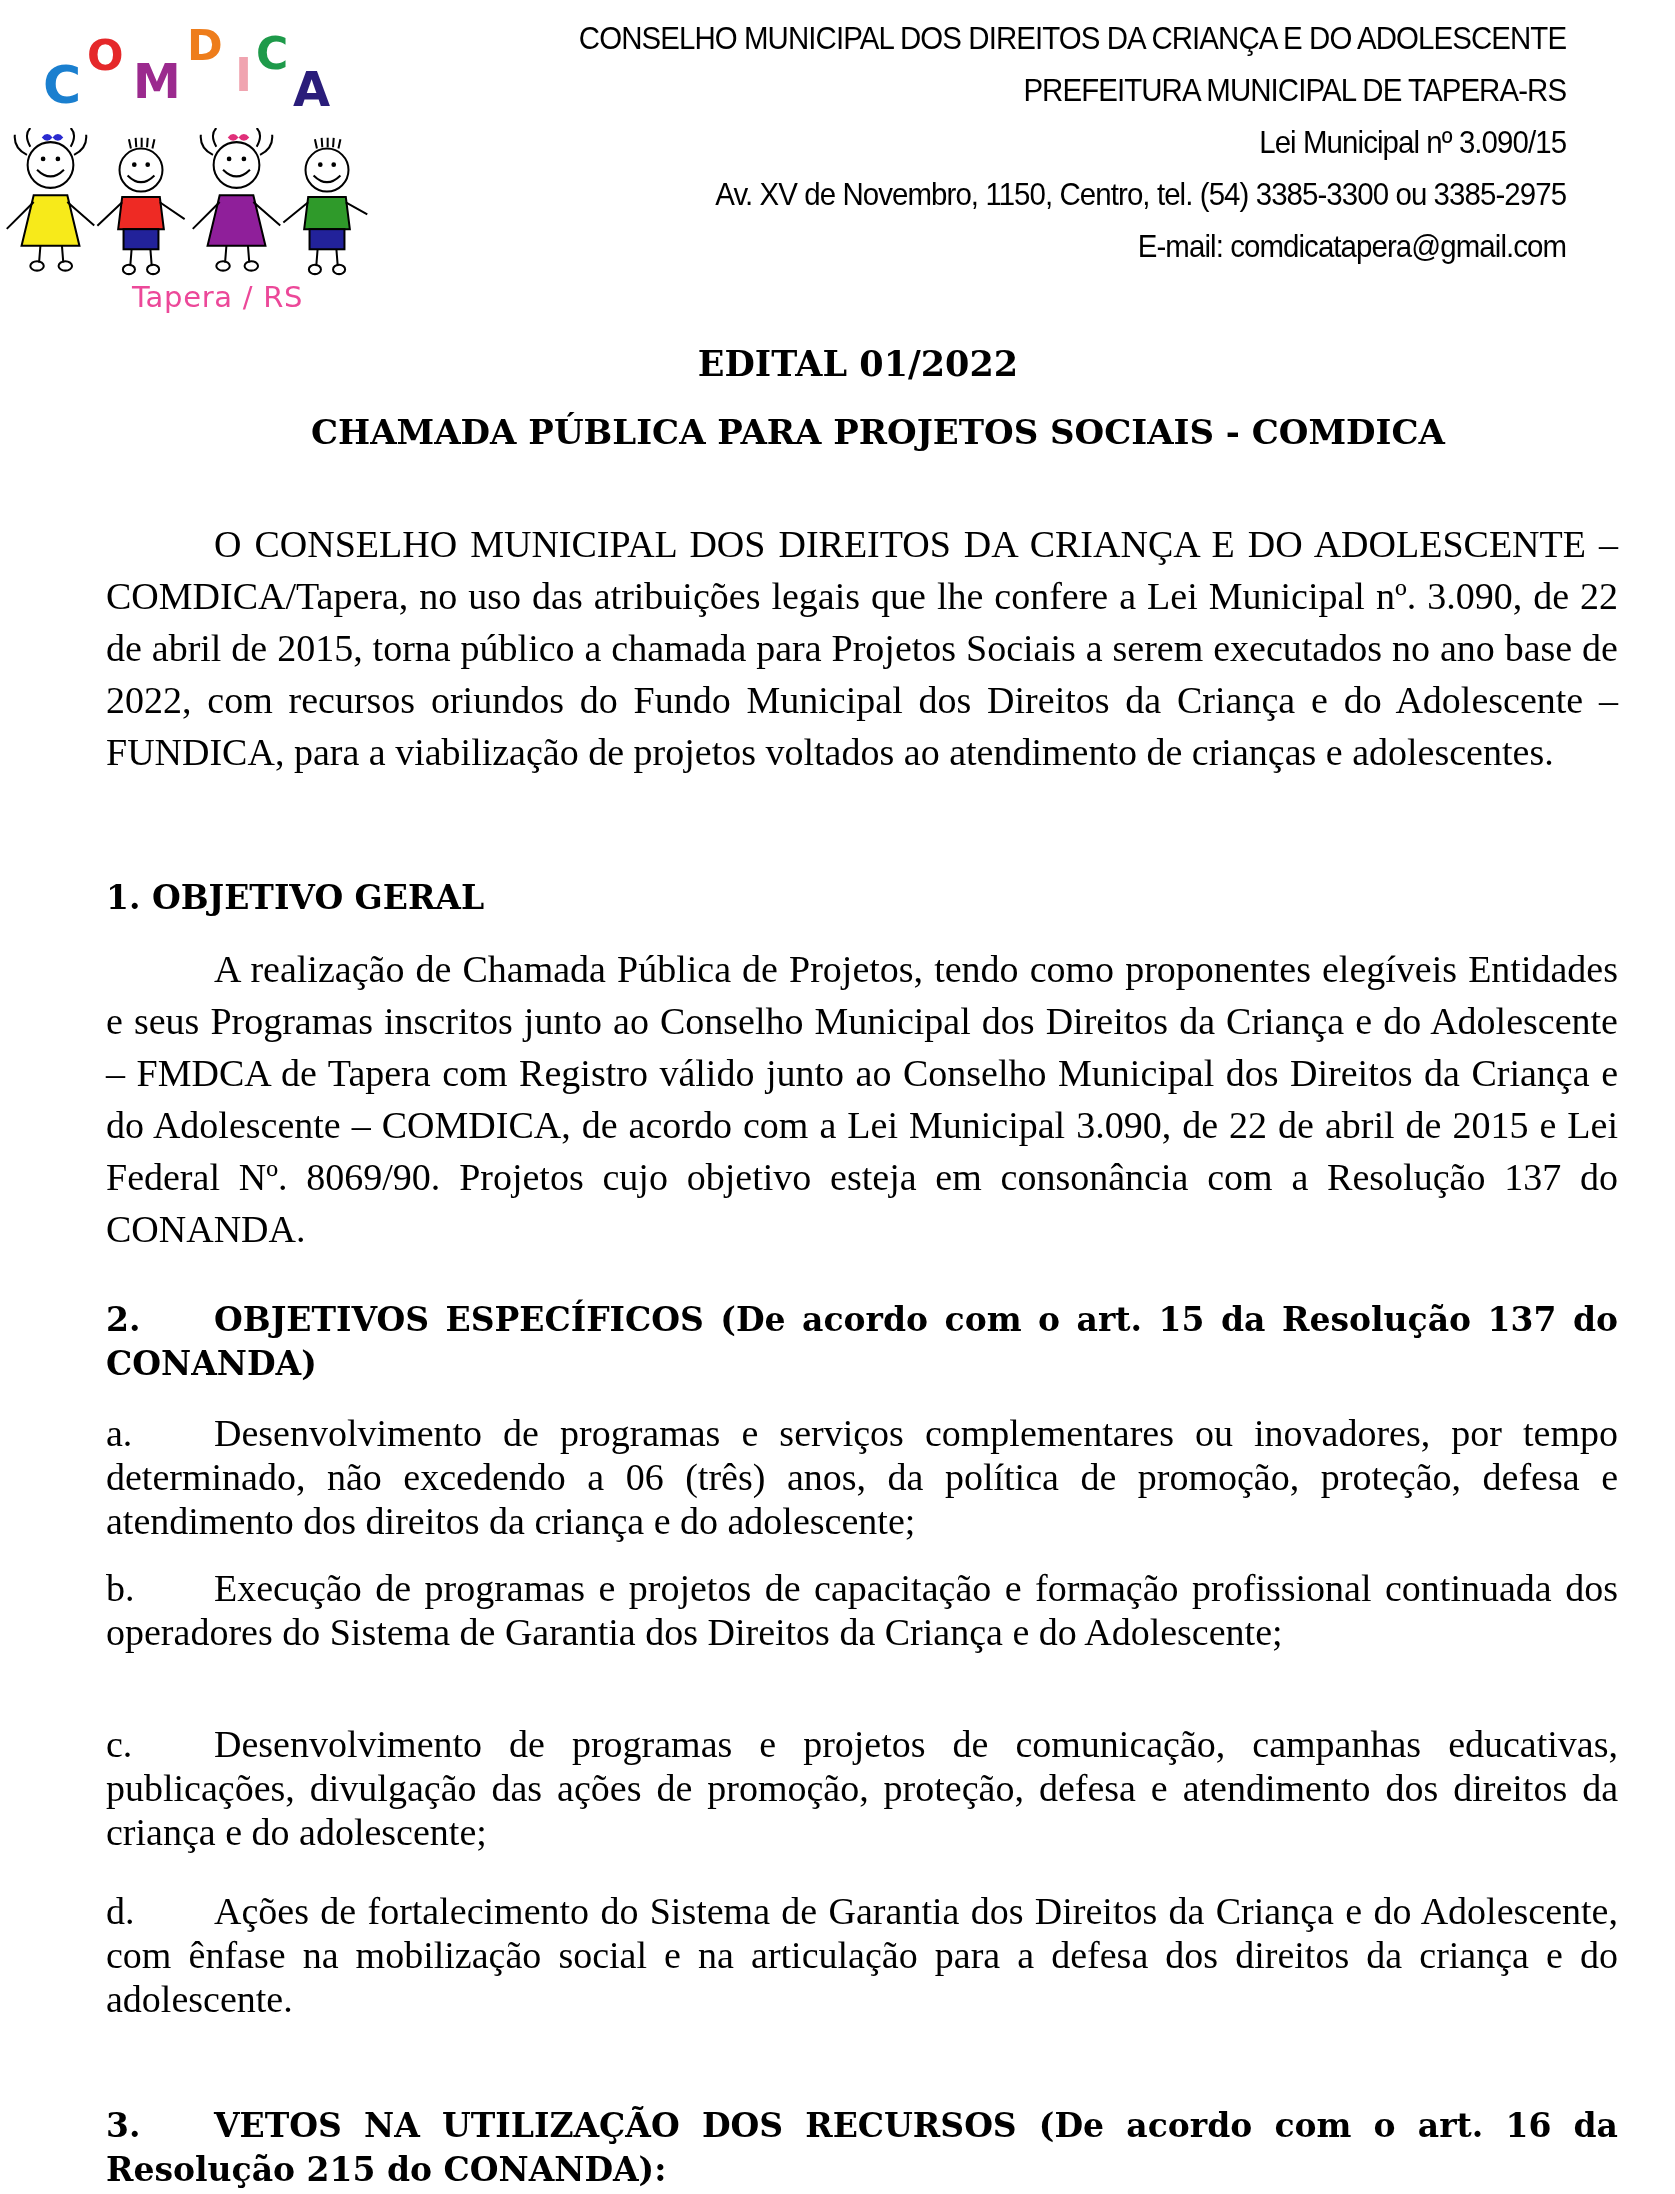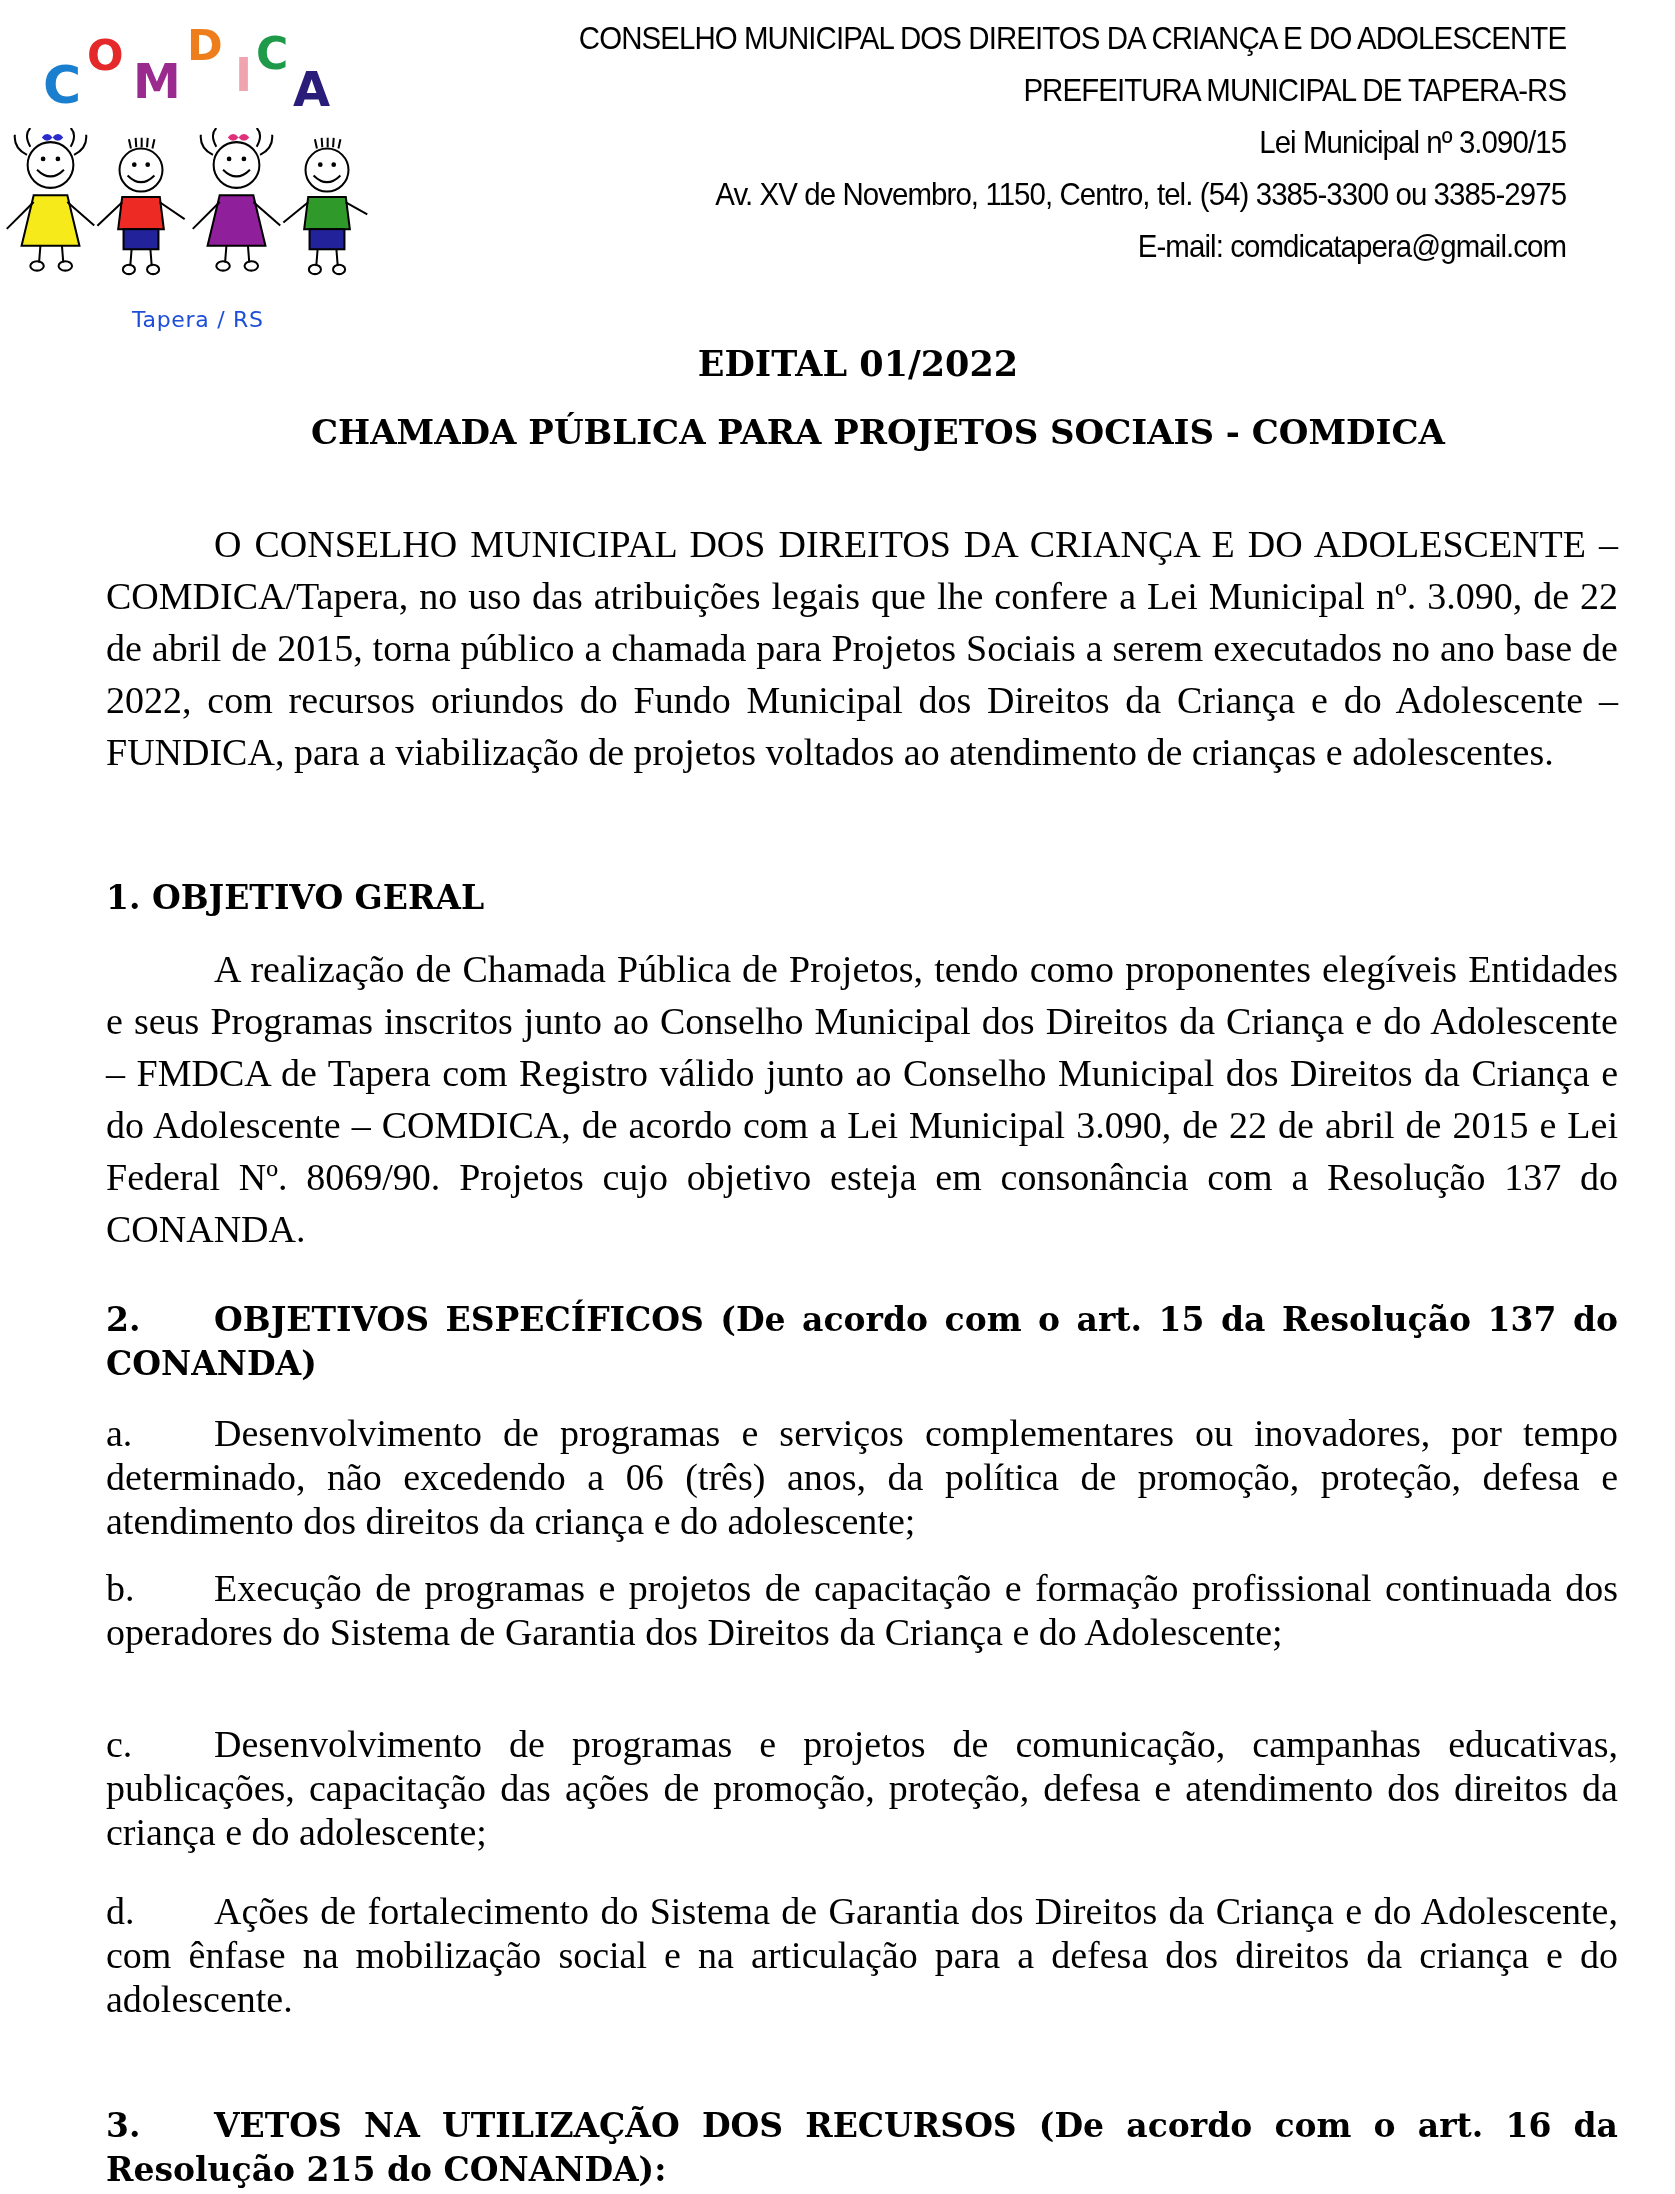--- a/index.html
+++ b/index.html
@@ -2,21 +2,21 @@
 <html style="font-size:10.8px"><head>
 <meta charset="utf-8">
 <style>
   html, body { margin: 0; padding: 0; background: #ffffff; }
   body { width: 1676px; height: 2194px; position: relative; overflow: hidden; color: #000; }
   .abs { position: absolute; }
 
   
   .logo { left: 0; top: 0; width: 377px; height: 336px; }
   .logo-letter { position: absolute; font-family: "DejaVu Sans", sans-serif; font-weight: bold; font-size: 52px; line-height: 1; }
-  .logo-caption { position: absolute; left: 132px; top: 307px; font-family: "DejaVu Sans", sans-serif; font-size: 22px; color: #1d4ed8; letter-spacing: 0.7px; }
+  .logo-caption { position: absolute; left: 132px; top: 280px; font-family: "DejaVu Sans", sans-serif; font-size: 29px; color: #ec4899; letter-spacing: 0.7px; }
   .header-lines { left: 417px; top: 12px; width: 1197px; text-align: right; font-family: "Liberation Sans", sans-serif; color: #000; }
   .header-lines div { height: 52px; line-height: 52px; font-size: 32px; letter-spacing: -1px; transform: scaleX(0.92); }
 
   
   .title { left: 0; width: 1676px; text-align: center; font-family: "DejaVu Serif", serif; font-weight: bold; }
   .title-1 { top: 343px; font-size: 35px; padding-left: 20px; }
   .title-2 { top: 412px; font-size: 34px; padding-left: 40px; }
 
   
   .text { left: 106px; width: 1512px; font-family: "Liberation Serif", serif; font-size: 38px; line-height: 52px; text-align: justify; }
@@ -132,21 +132,21 @@
   <span class="num">2.</span><span>OBJETIVOS ESPECÍFICOS (De acordo com o art. 15 da Resolução 137 do CONANDA)</span>
 </div>
 
 <div class="abs item" style="top:1411px;">
   <span class="marker">a.</span><span>Desenvolvimento de programas e serviços complementares ou inovadores, por tempo determinado, não excedendo a 06 (três) anos, da política de promoção, proteção, defesa e atendimento dos direitos da criança e do adolescente;</span>
 </div>
 <div class="abs item" style="top:1566px;">
   <span class="marker">b.</span><span>Execução de programas e projetos de capacitação e formação profissional continuada dos operadores do Sistema de Garantia dos Direitos da Criança e do Adolescente;</span>
 </div>
 <div class="abs item" style="top:1722px;">
-  <span class="marker">c.</span><span>Desenvolvimento de programas e projetos de comunicação, campanhas educativas, publicações, capacitação das ações de promoção, proteção, defesa e atendimento dos direitos da criança e do adolescente;</span>
+  <span class="marker">c.</span><span>Desenvolvimento de programas e projetos de comunicação, campanhas educativas, publicações, divulgação das ações de promoção, proteção, defesa e atendimento dos direitos da criança e do adolescente;</span>
 </div>
 <div class="abs item" style="top:1889px;">
   <span class="marker">d.</span><span>Ações de fortalecimento do Sistema de Garantia dos Direitos da Criança e do Adolescente, com ênfase na mobilização social e na articulação para a defesa dos direitos da criança e do adolescente.</span>
 </div>
 
 <div class="abs heading" style="top:2104px;">
   <span class="num">3.</span><span>VETOS NA UTILIZAÇÃO DOS RECURSOS (De acordo com o art. 16 da Resolução 215 do CONANDA):</span>
 </div>
 
 

